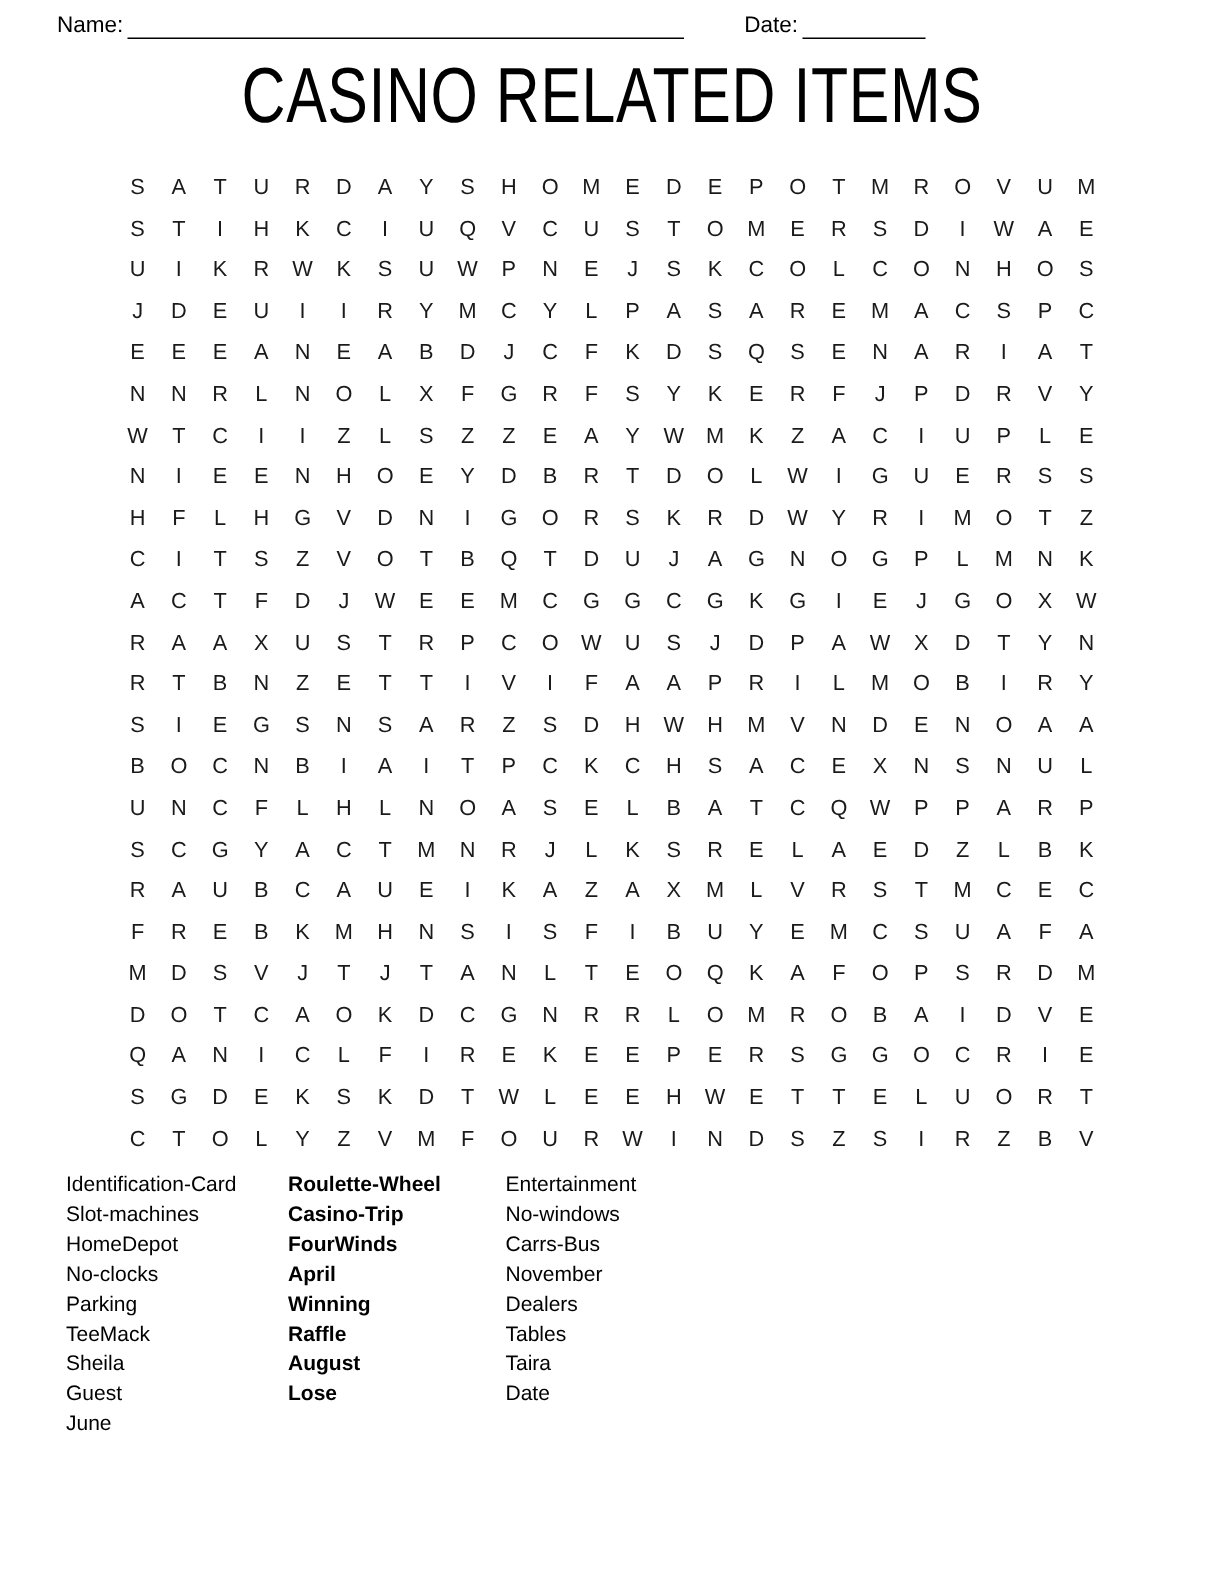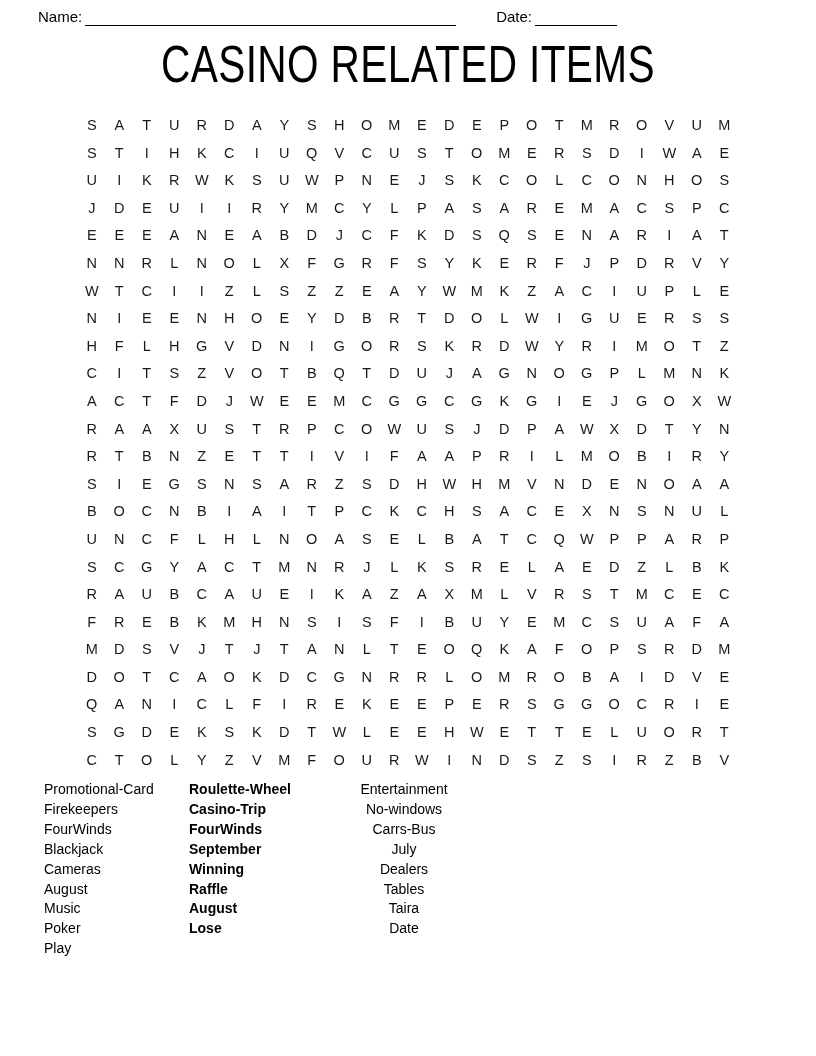--- a/index.html
+++ b/index.html
@@ -92,21 +92,21 @@
     align-items: flex-start;
   }
   .word-column {
     display: flex;
     flex-direction: column;
   }
   #word-col-0 { width: 148px; }
   #word-col-1 { width: 143px; }
   #word-col-2 { width: 145px; }
   #word-col-3 { width: 145px; font-weight: bold; }
-  #word-col-4 { width: 140px; text-align: center; }
+  #word-col-4 { width: 140px; }
   .word-item {
     font-size: 14px;
     line-height: 19.9px;
     white-space: nowrap;
     color: #000;
   }
 </style>
 </head>
 <body>
 
@@ -740,44 +740,44 @@
       <span class="grid-cell">S</span>
       <span class="grid-cell">I</span>
       <span class="grid-cell">R</span>
       <span class="grid-cell">Z</span>
       <span class="grid-cell">B</span>
       <span class="grid-cell">V</span>
     </div>
   </div>
 
 <div id="word-list">
-    <div class="word-column" id="word-col-2">
-      <div class="word-item">Promotional-Card</div>
-      <div class="word-item">Firekeepers</div>
-      <div class="word-item">FourWinds</div>
-      <div class="word-item">Blackjack</div>
-      <div class="word-item">Cameras</div>
-      <div class="word-item">August</div>
-      <div class="word-item">Music</div>
-      <div class="word-item">Poker</div>
-      <div class="word-item">Play</div>
+    <div class="word-column" id="word-col-0">
+      <div class="word-item">Identification-Card</div>
+      <div class="word-item">Slot-machines</div>
+      <div class="word-item">HomeDepot</div>
+      <div class="word-item">No-clocks</div>
+      <div class="word-item">Parking</div>
+      <div class="word-item">TeeMack</div>
+      <div class="word-item">Sheila</div>
+      <div class="word-item">Guest</div>
+      <div class="word-item">June</div>
     </div>
     <div class="word-column" id="word-col-3">
       <div class="word-item">Roulette-Wheel</div>
       <div class="word-item">Casino-Trip</div>
       <div class="word-item">FourWinds</div>
-      <div class="word-item">September</div>
+      <div class="word-item">April</div>
       <div class="word-item">Winning</div>
       <div class="word-item">Raffle</div>
       <div class="word-item">August</div>
       <div class="word-item">Lose</div>
     </div>
     <div class="word-column" id="word-col-4">
       <div class="word-item">Entertainment</div>
       <div class="word-item">No-windows</div>
       <div class="word-item">Carrs-Bus</div>
-      <div class="word-item">July</div>
+      <div class="word-item">November</div>
       <div class="word-item">Dealers</div>
       <div class="word-item">Tables</div>
       <div class="word-item">Taira</div>
       <div class="word-item">Date</div>
     </div>
   </div>
 
 </body></html>

